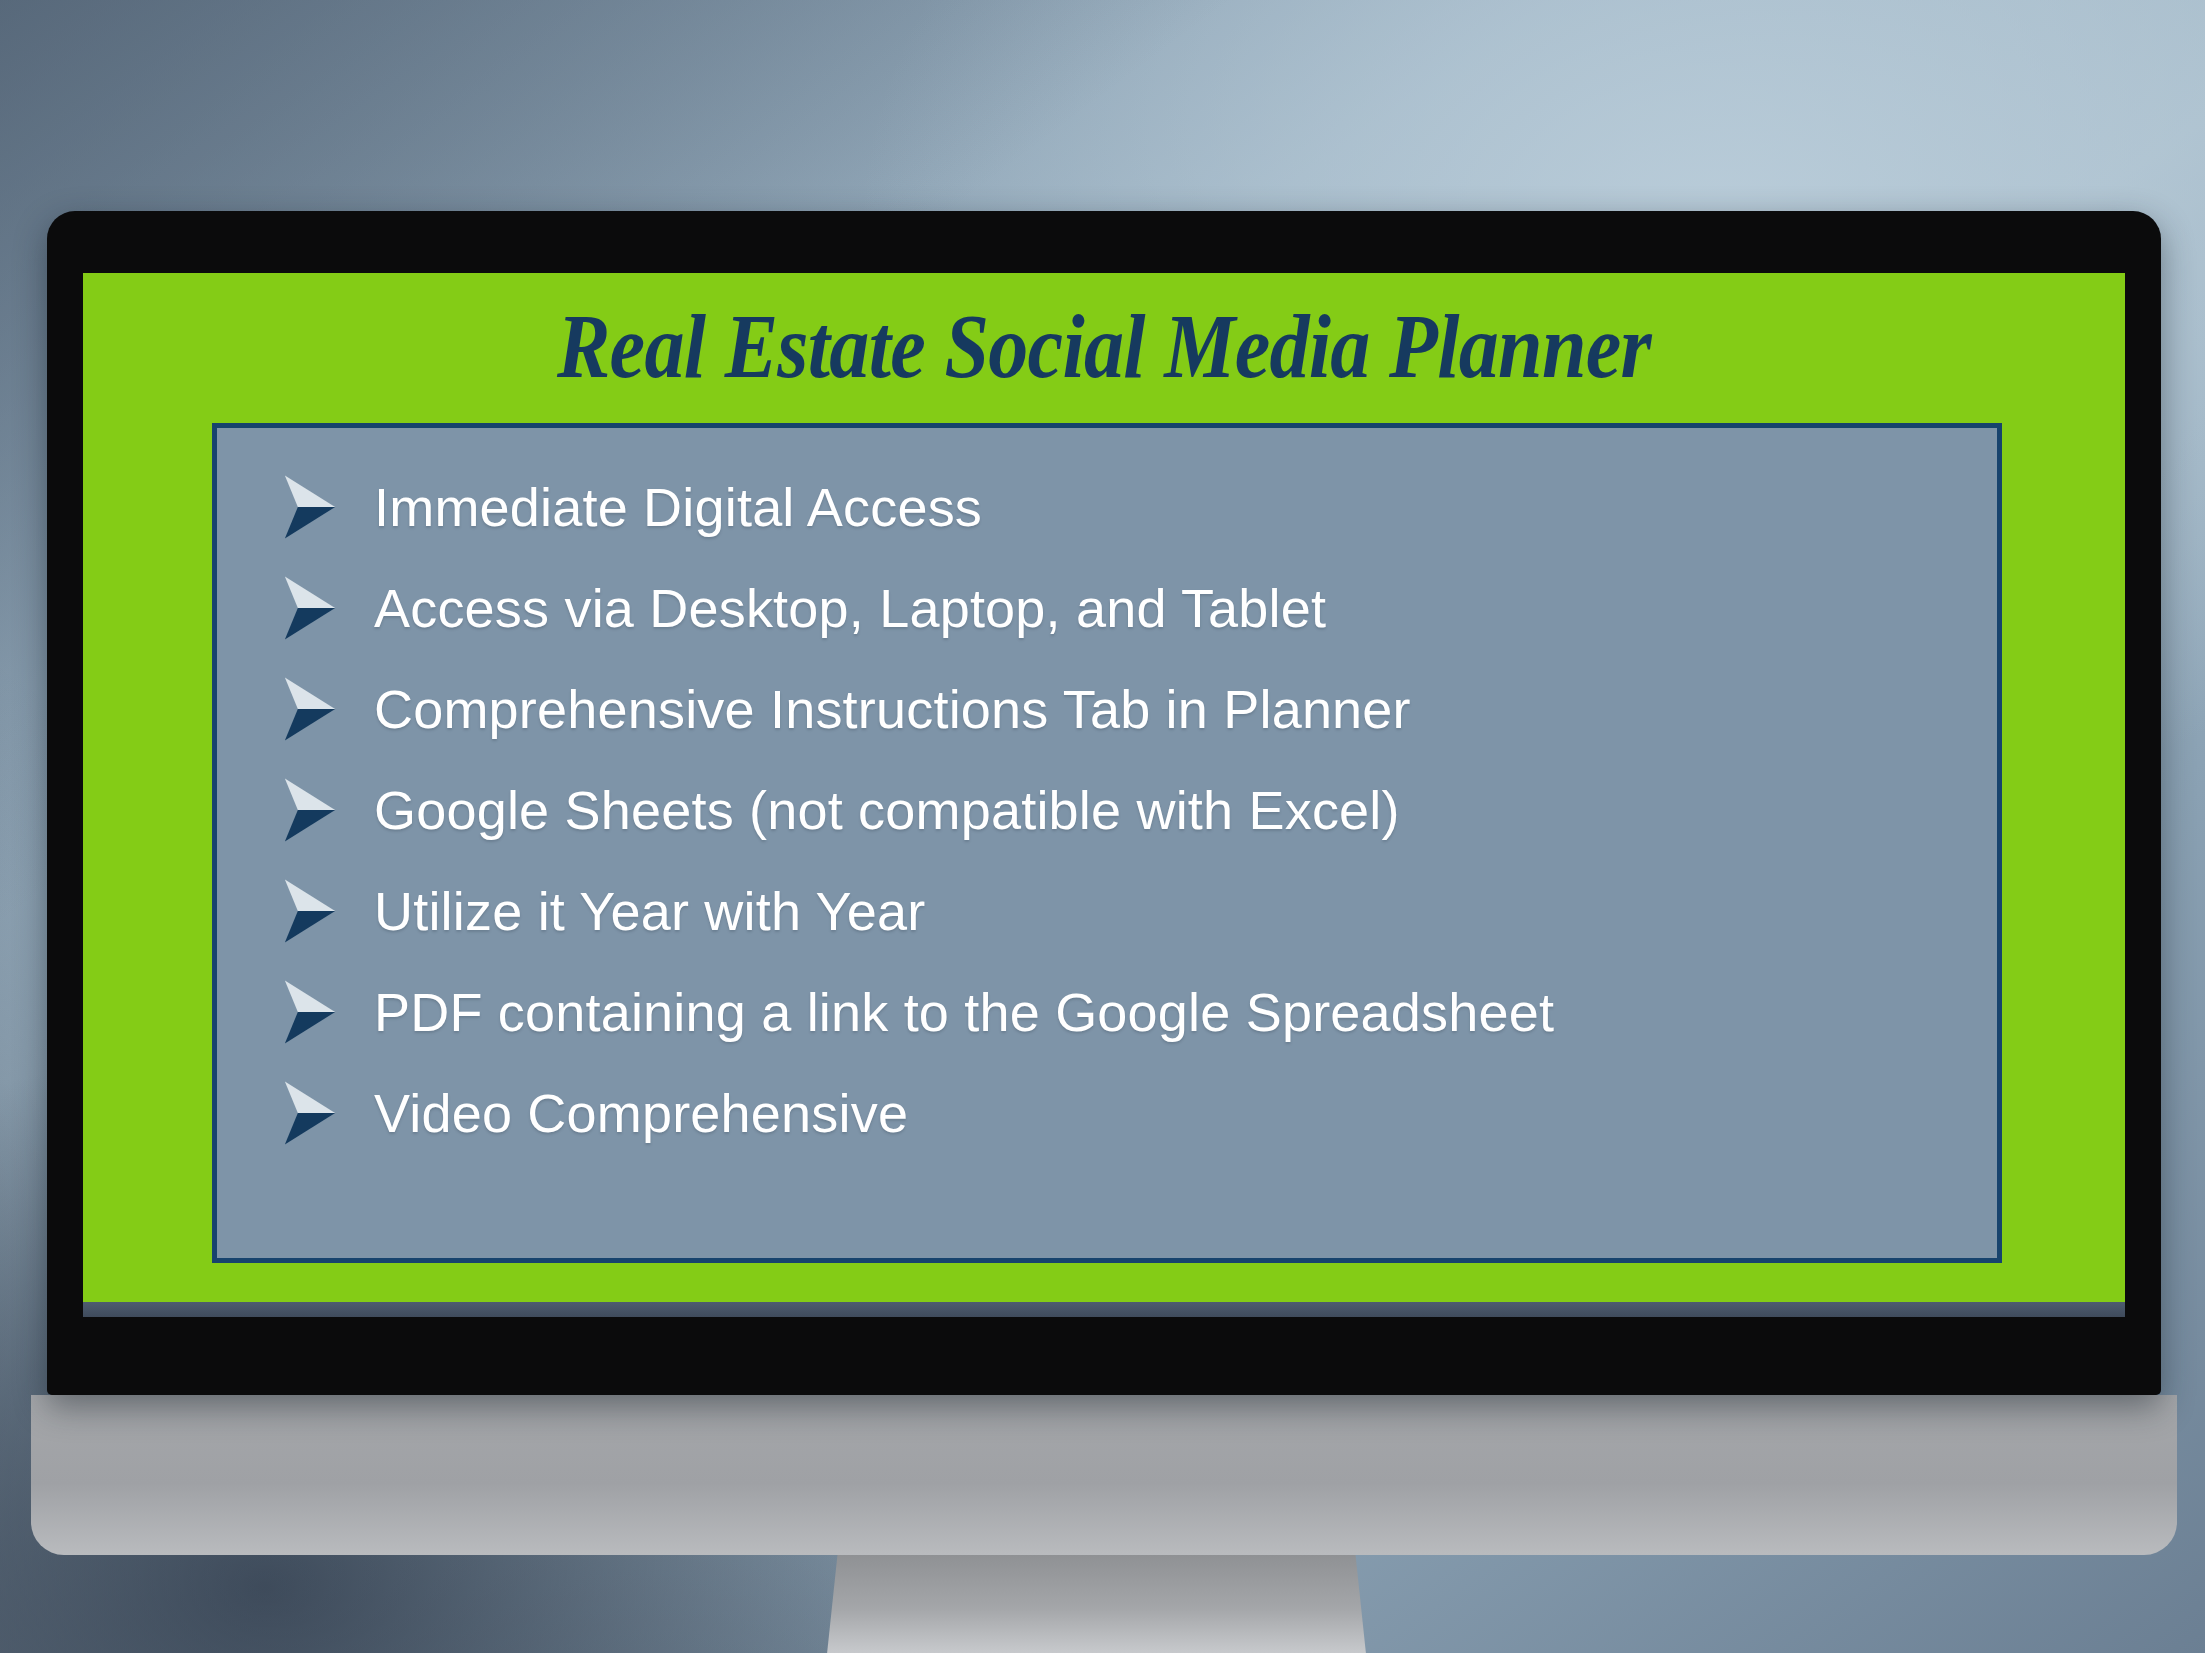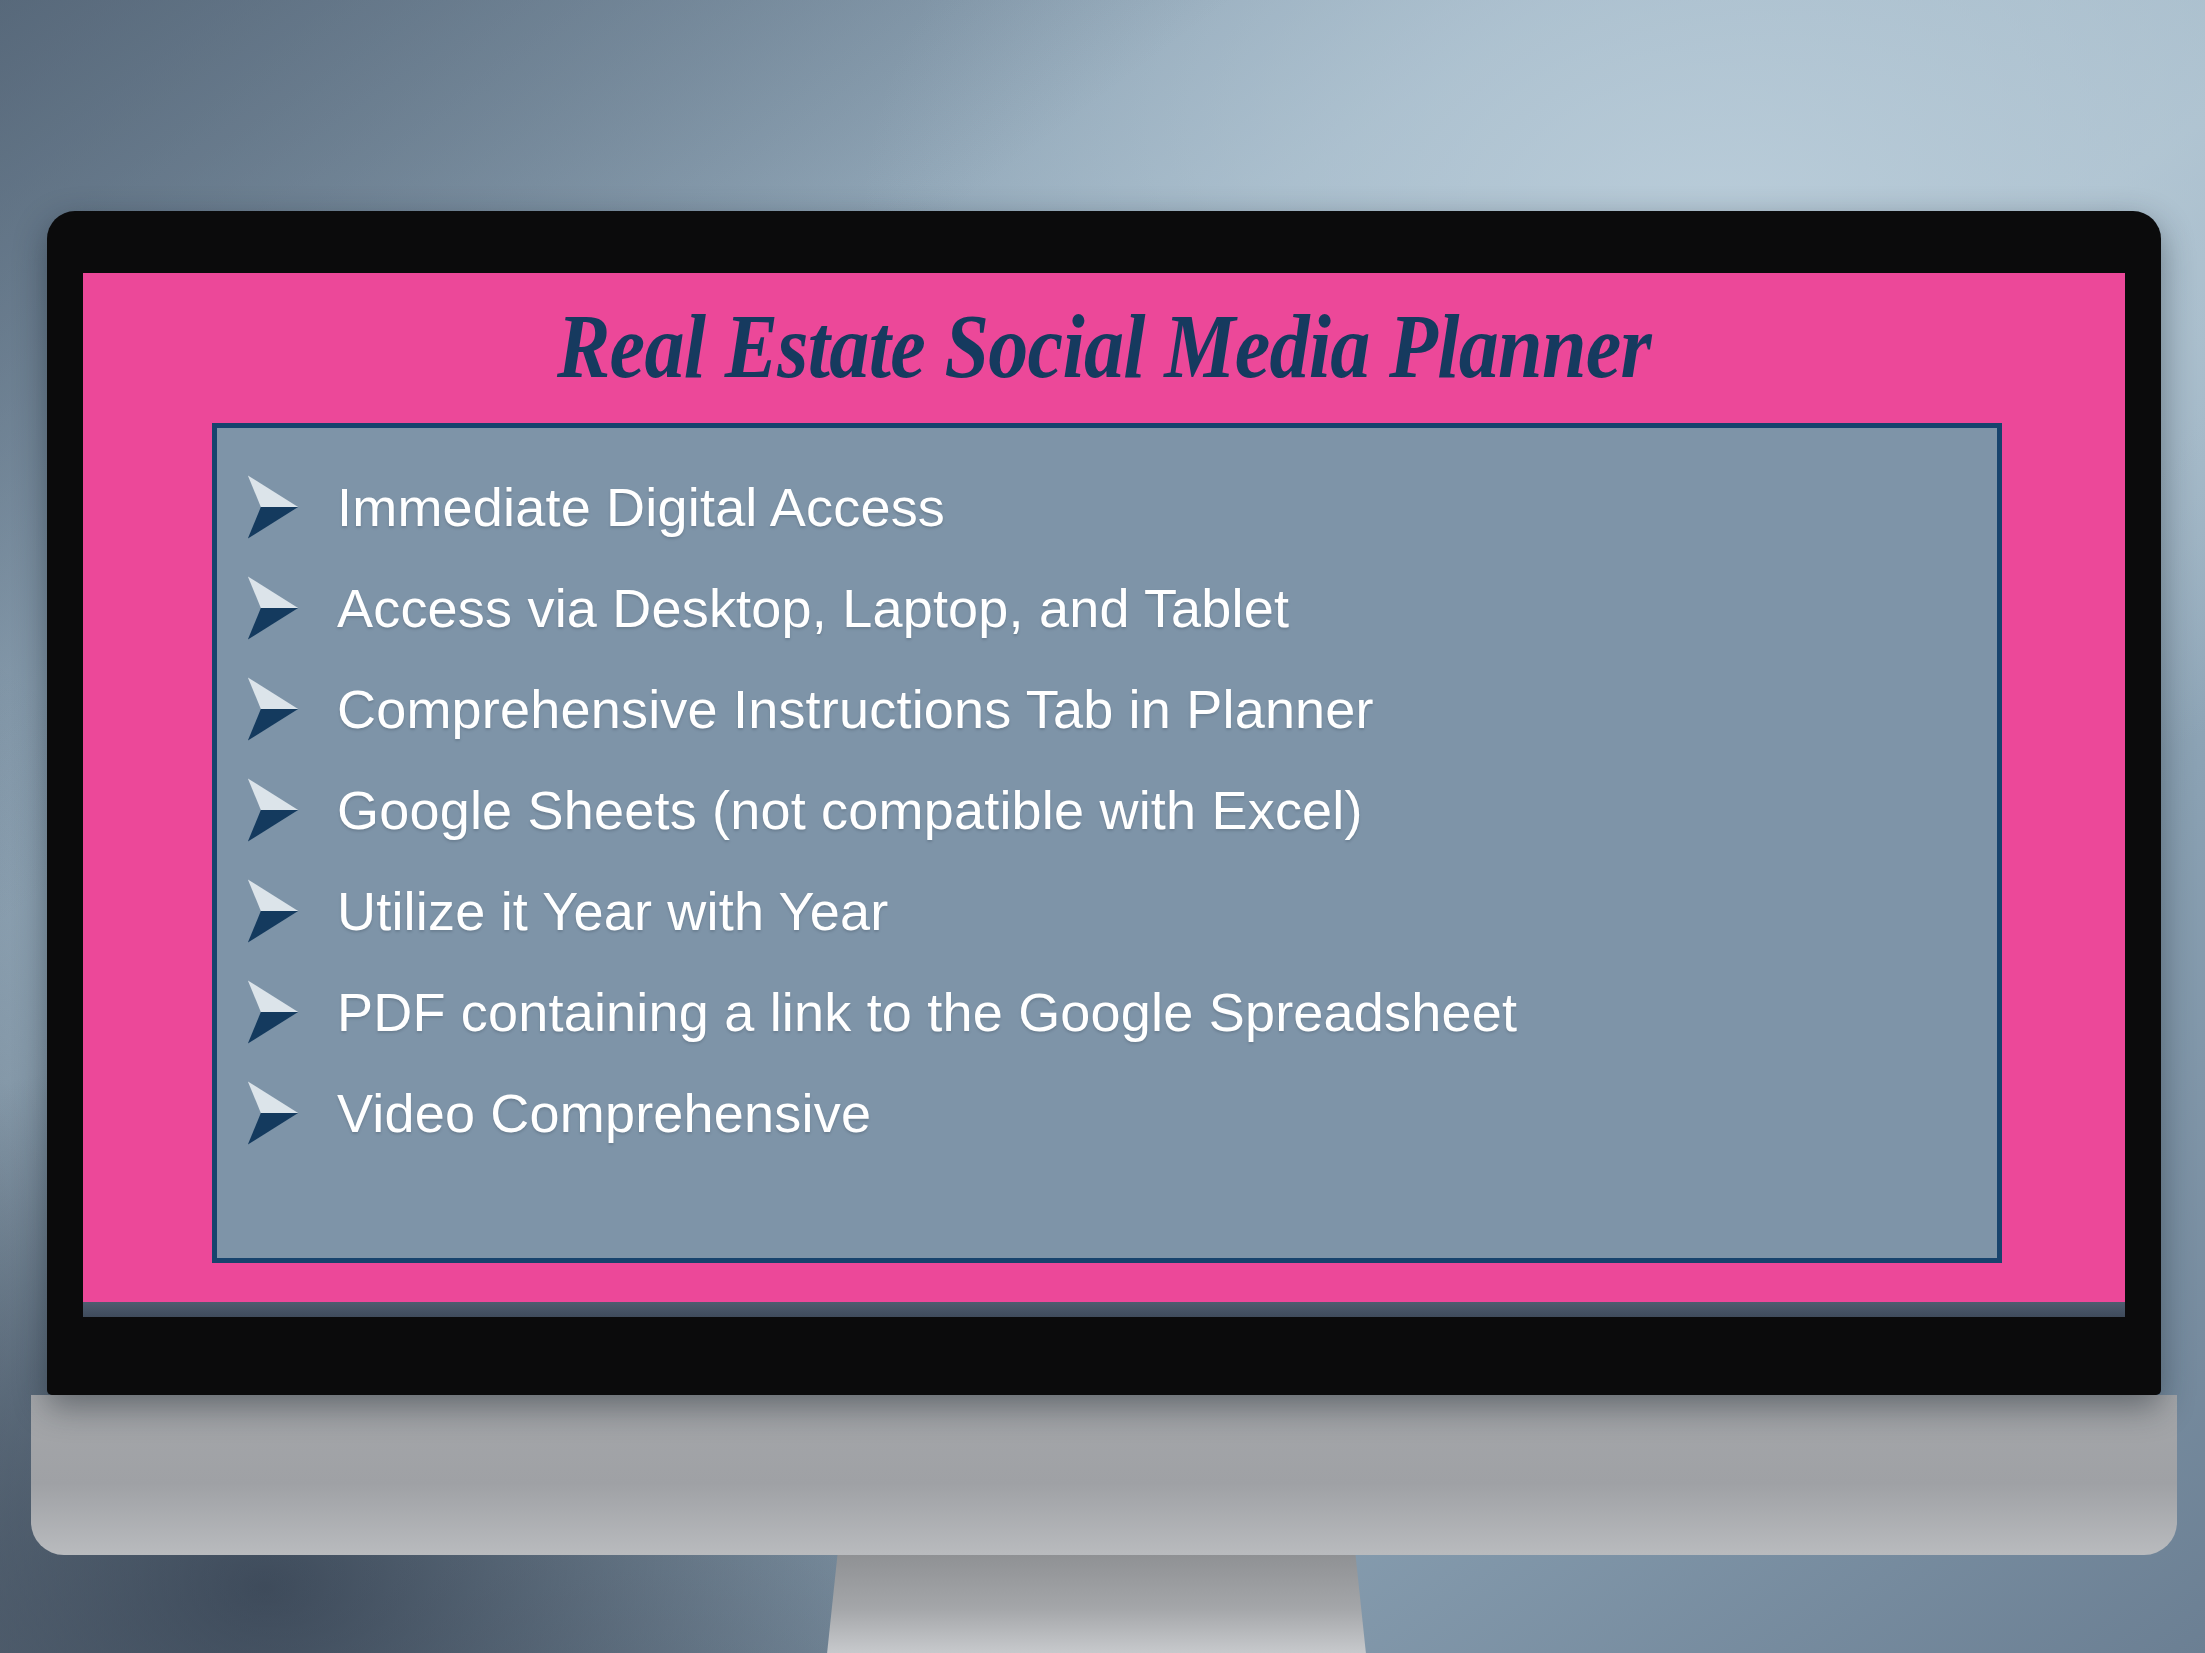--- a/index.html
+++ b/index.html
@@ -47,21 +47,21 @@
     z-index: 3;
   }
 
   
   #screen {
     position: absolute;
     left: 36px;
     top: 62px;
     width: 2042px;
     height: 1029px;
-    background: #ec4899;
+    background: #84cc16;
     overflow: hidden;
   }
   
   #screen-glass-strip{
     position:absolute;
     left: 36px;
     top: 1091px;
     width: 2042px;
     height: 14.7px;
     background: linear-gradient(to bottom, #4e5c6f 0%, #3f4b5c 100%);
@@ -123,20 +123,21 @@
     list-style: none;
     margin: 0;
     padding: 28px 0 0 0;
   }
 
   .feature-item {
     display: flex;
     align-items: center;
     height: 101px;
     padding-left: 26px;
+    margin-left: 37px;
   }
 
   .bullet-arrow {
     flex: 0 0 auto;
     width: 60px;
     height: 70px;
     position: relative;
     margin-right: 34px;
   }
   .bullet-arrow svg { display: block; }

